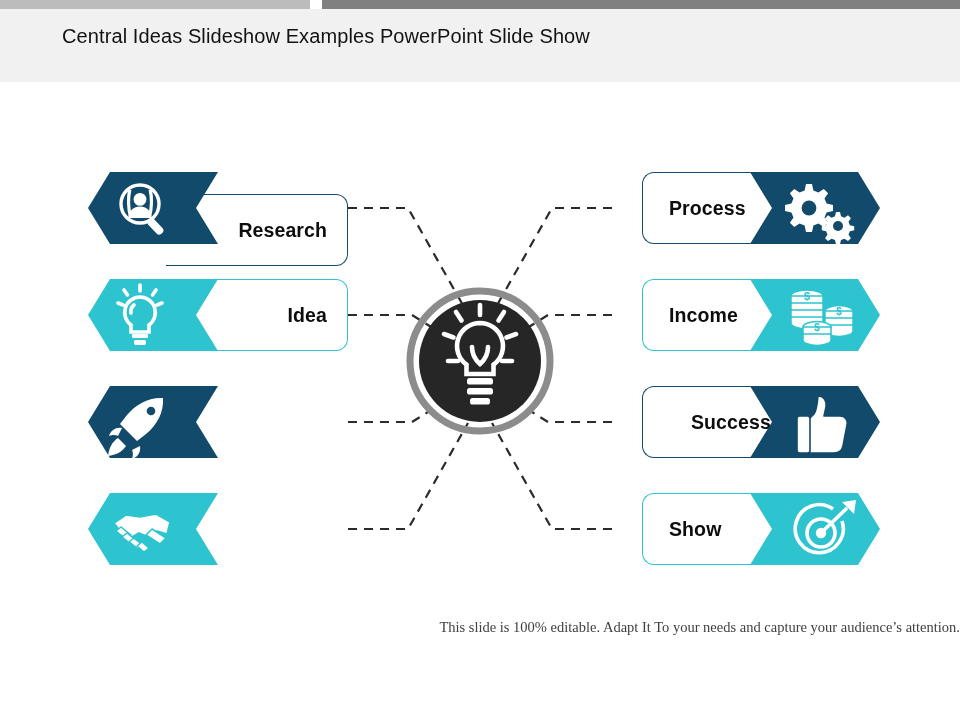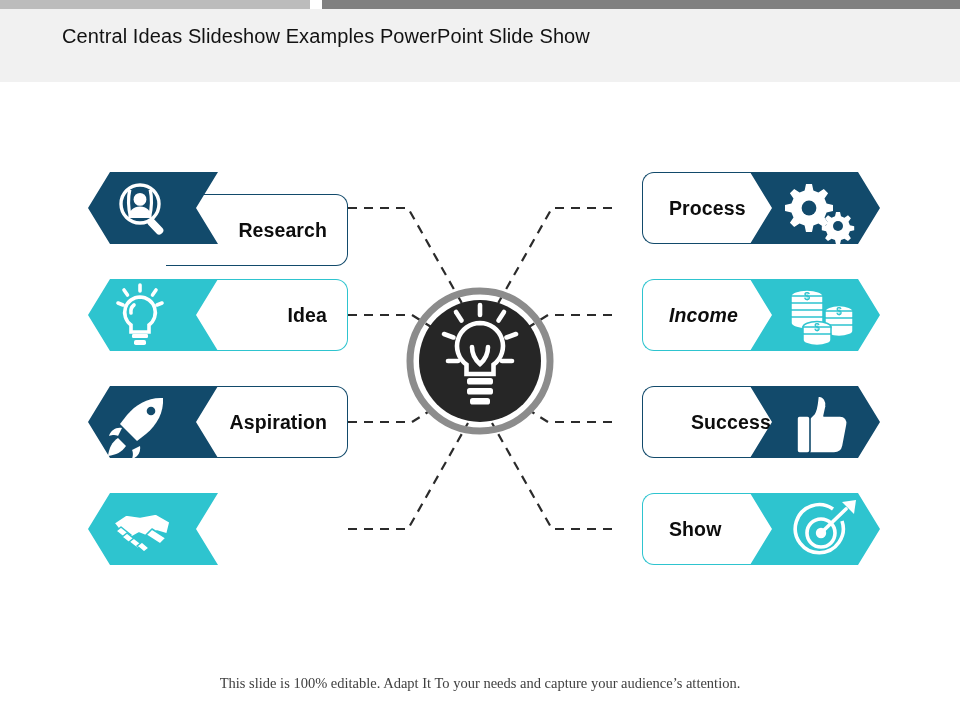--- a/index.html
+++ b/index.html
@@ -122,23 +122,23 @@
     left: 404px;
     top: 203px;
     width: 152px;
     height: 152px;
   }
   #center-emblem svg { display: block; }
 
   
   #footer-note {
     position: absolute;
-    left: 0; top: 675px;
-    width: 960px;
-    text-align: center;
+    left: 0; top: 619px;
+    width: 960px;
+    text-align: right;
     font-size: 14.5px;
     color: #404040;
     font-family: "Liberation Serif", serif;
   }
 </style>
 </head>
 <body>
 
 <div id="top-bar-wrap">
   <div class="bar-light" style="width: 310px; background: rgb(188, 188, 188);"></div>
@@ -212,23 +212,20 @@
         </g>
         <g fill="#ffffff">
           <rect x="44" y="55" width="16" height="4" rx="1.2"></rect>
           <rect x="46" y="61" width="12" height="5" rx="1.8"></rect>
         </g>
       </svg>
     </div>
   </div>
 
   <div class="node left" style="top:304px">
-    <div class="label-box lb-left accent-navy" style="border-color: rgb(18, 74, 107);">
-      <span class="node-label">Aspiration</span>
-    </div>
     <div class="chev chev-left">
       <svg viewBox="0 0 130 72" xmlns="http://www.w3.org/2000/svg">
         <polygon points="0,36 22,0 130,0 108,36 130,72 22,72" fill="#124a6b"></polygon>
         <g fill="#ffffff">
           <path d="M75 12 c-14 -1 -27 6 -36 17 l-7 9 l17 17 l9 -7 c11 -9 18 -22 17 -36 Z"></path>
           <path d="M34 42 c-6 -1 -11 2 -13 8 c6 -2 9 0 9 0 Z"></path>
           <path d="M52 60 c1 6 -2 11 -8 13 c2 -6 0 -9 0 -9 Z"></path>
           <path d="M30 52 c-6 4 -9 10 -10 18 c8 -1 14 -4 18 -10 Z"></path>
         </g>
         <circle cx="63" cy="25" r="4.3" fill="#124a6b"></circle>
@@ -263,21 +260,21 @@
           <path d="M56 12 l6 0 l1.4 6.4 l5 2.1 l5.4 -3.6 l4.3 4.3 l-3.6 5.4 l2.1 5 l6.4 1.4 l0 6 l-6.4 1.4 l-2.1 5 l3.6 5.4 l-4.3 4.3 l-5.4 -3.6 l-5 2.1 l-1.4 6.4 l-6 0 l-1.4 -6.4 l-5 -2.1 l-5.4 3.6 l-4.3 -4.3 l3.6 -5.4 l-2.1 -5 l-6.4 -1.4 l0 -6 l6.4 -1.4 l2.1 -5 l-3.6 -5.4 l4.3 -4.3 l5.4 3.6 l5 -2.1 Z"></path>
           <path d="M86 40 l4 0 l1 4.3 l3.4 1.4 l3.6 -2.4 l2.9 2.9 l-2.4 3.6 l1.4 3.4 l4.3 1 l0 4 l-4.3 1 l-1.4 3.4 l2.4 3.6 l-2.9 2.9 l-3.6 -2.4 l-3.4 1.4 l-1 4.3 l-4 0 l-1 -4.3 l-3.4 -1.4 l-3.6 2.4 l-2.9 -2.9 l2.4 -3.6 l-1.4 -3.4 l-4.3 -1 l0 -4 l4.3 -1 l1.4 -3.4 l-2.4 -3.6 l2.9 -2.9 l3.6 2.4 l3.4 -1.4 Z"></path>
         </g>
         <circle cx="59" cy="36" r="7.4" fill="#124a6b"></circle>
         <circle cx="88" cy="54" r="5" fill="#124a6b"></circle>
       </svg>
     </div>
   </div>
 
   <div class="node right" style="top:197px">
-    <div class="label-box lb-right accent-cyan" style="border-color: rgb(46, 196, 207); font-style: italic;">
+    <div class="label-box lb-right accent-cyan" style="border-color: rgb(46, 196, 207);">
       <span class="node-label">Income</span>
     </div>
     <div class="chev chev-right">
       <svg viewBox="0 0 130 72" xmlns="http://www.w3.org/2000/svg">
         <polygon points="0,0 108,0 130,36 108,72 0,72 22,36" fill="#2ec4cf"></polygon>
         <g fill="#ffffff" stroke="#2ec4cf" stroke-width="1.5">
 
           <ellipse cx="57" cy="17" rx="16" ry="6"></ellipse>
           <path d="M41 17 v6 a16 6 0 0 0 32 0 v-6 Z"></path>
           <path d="M41 24 v6 a16 6 0 0 0 32 0 v-6 Z"></path>

